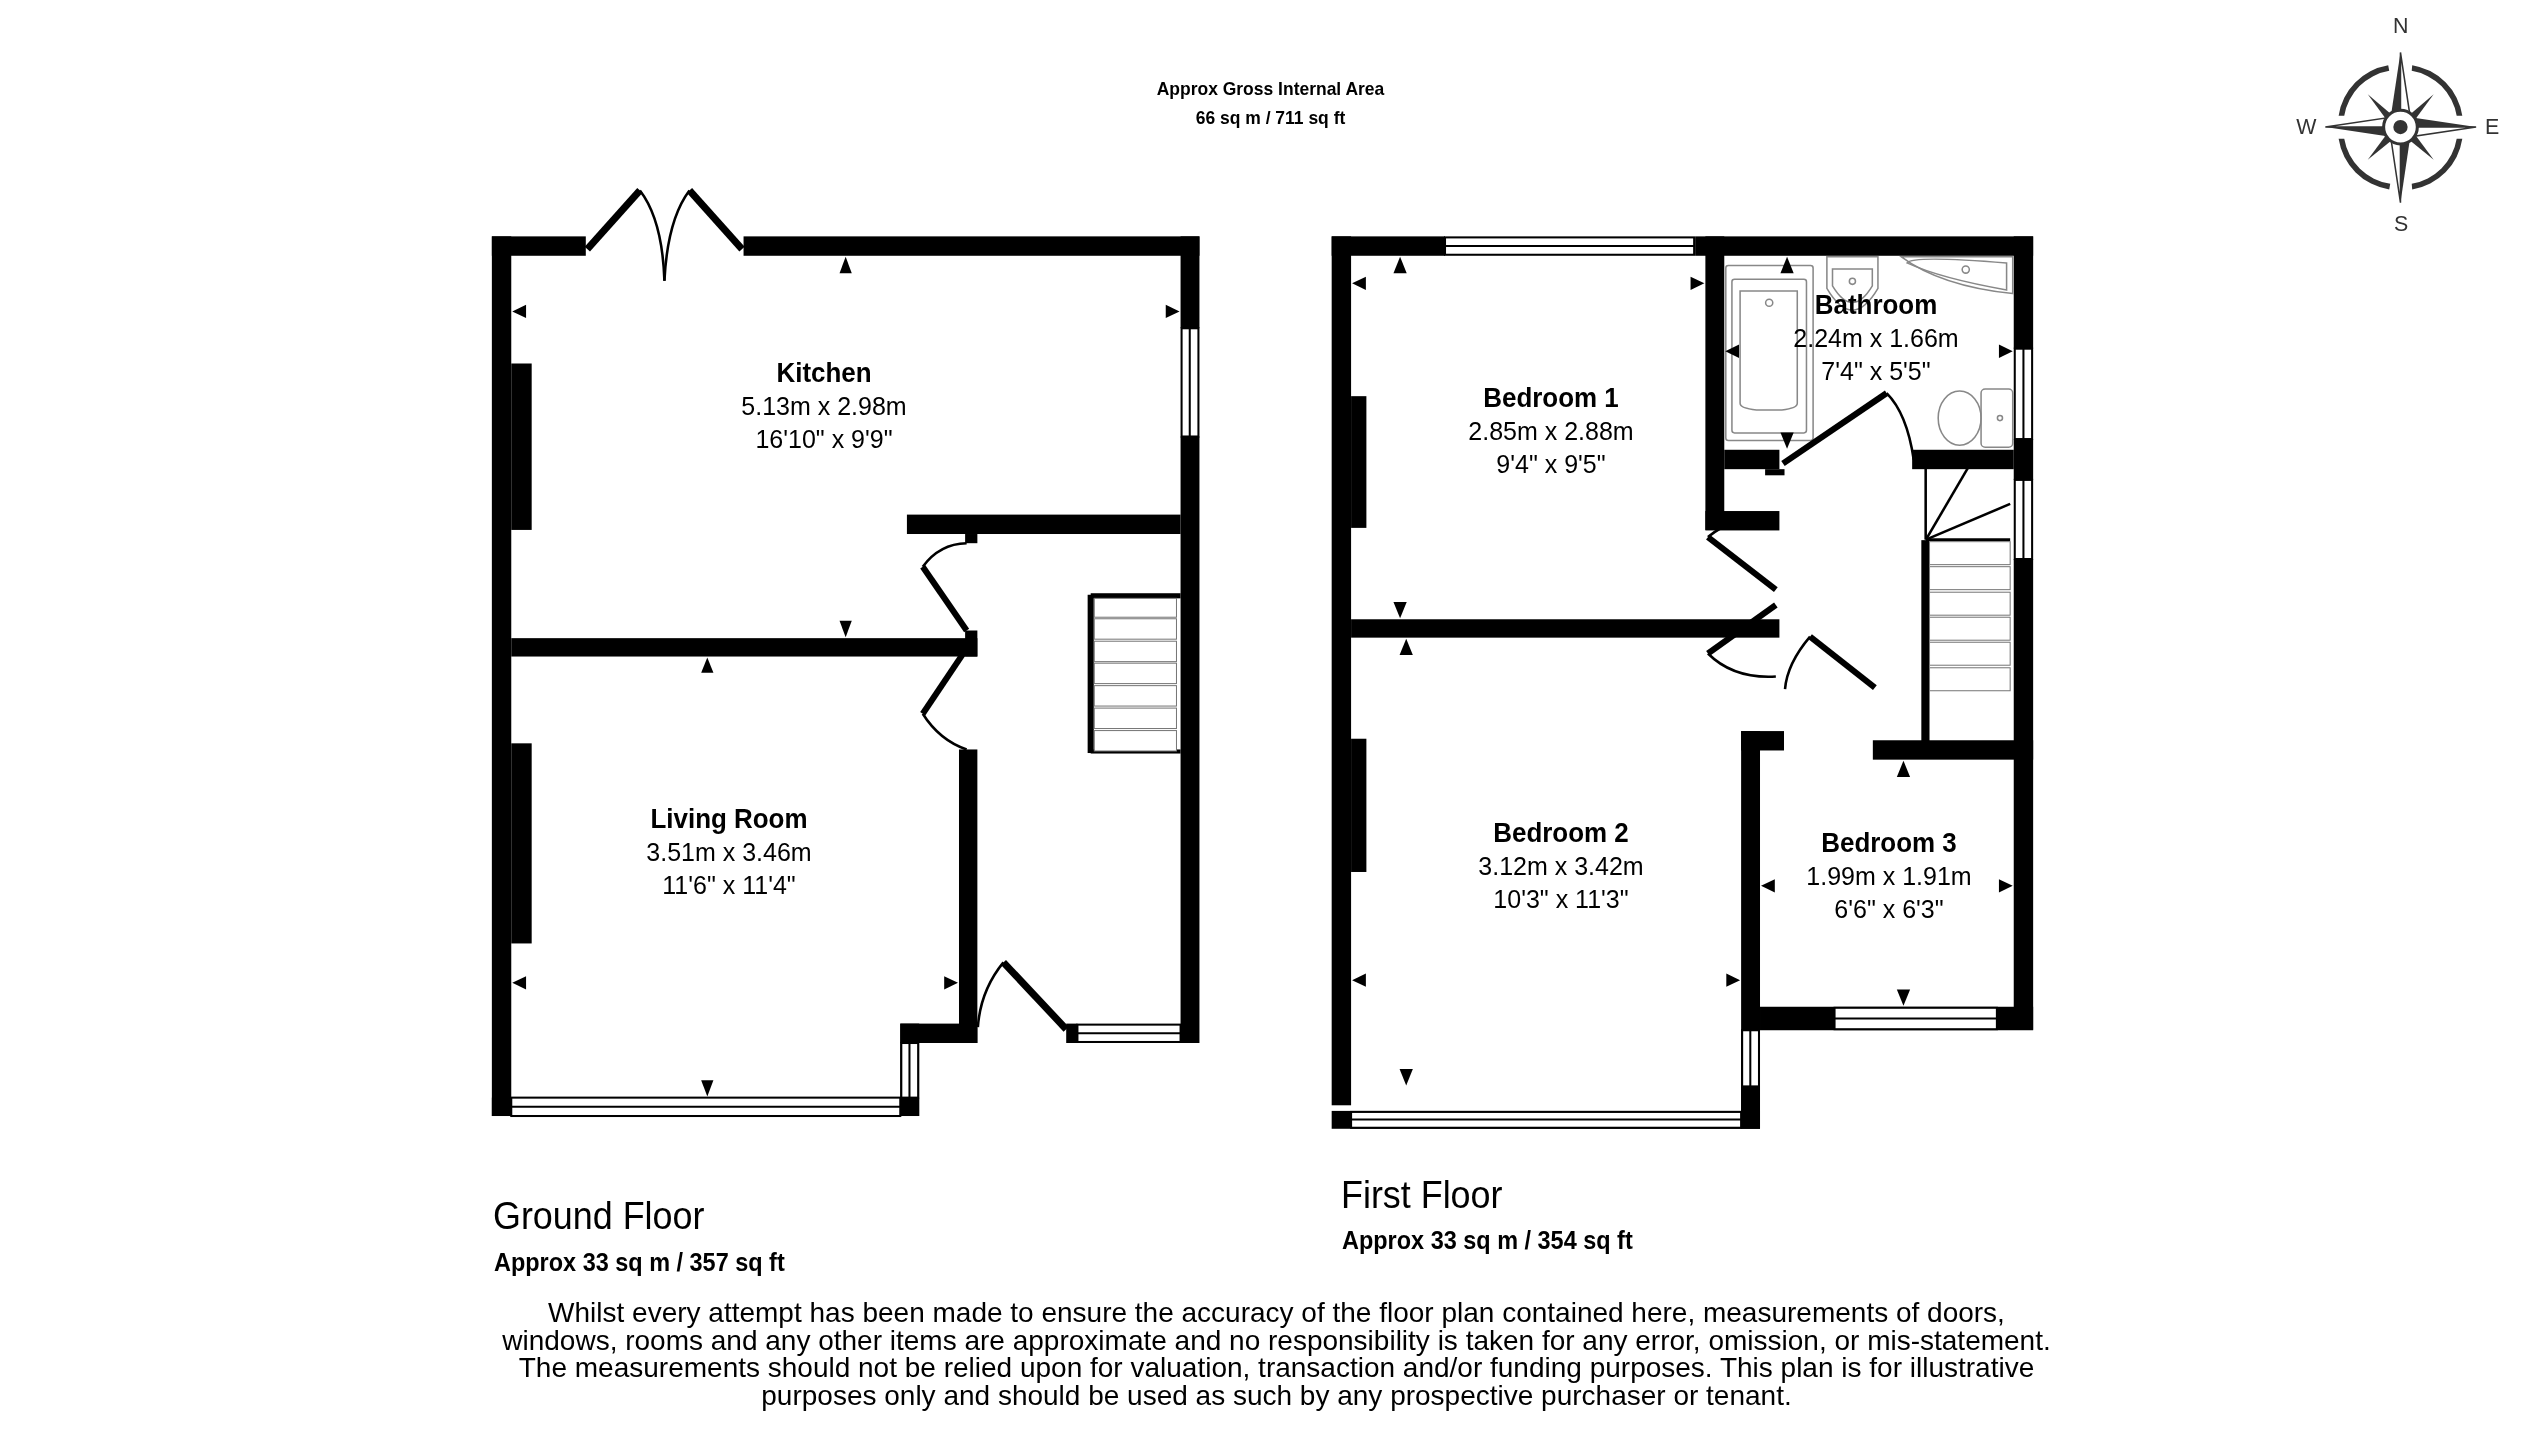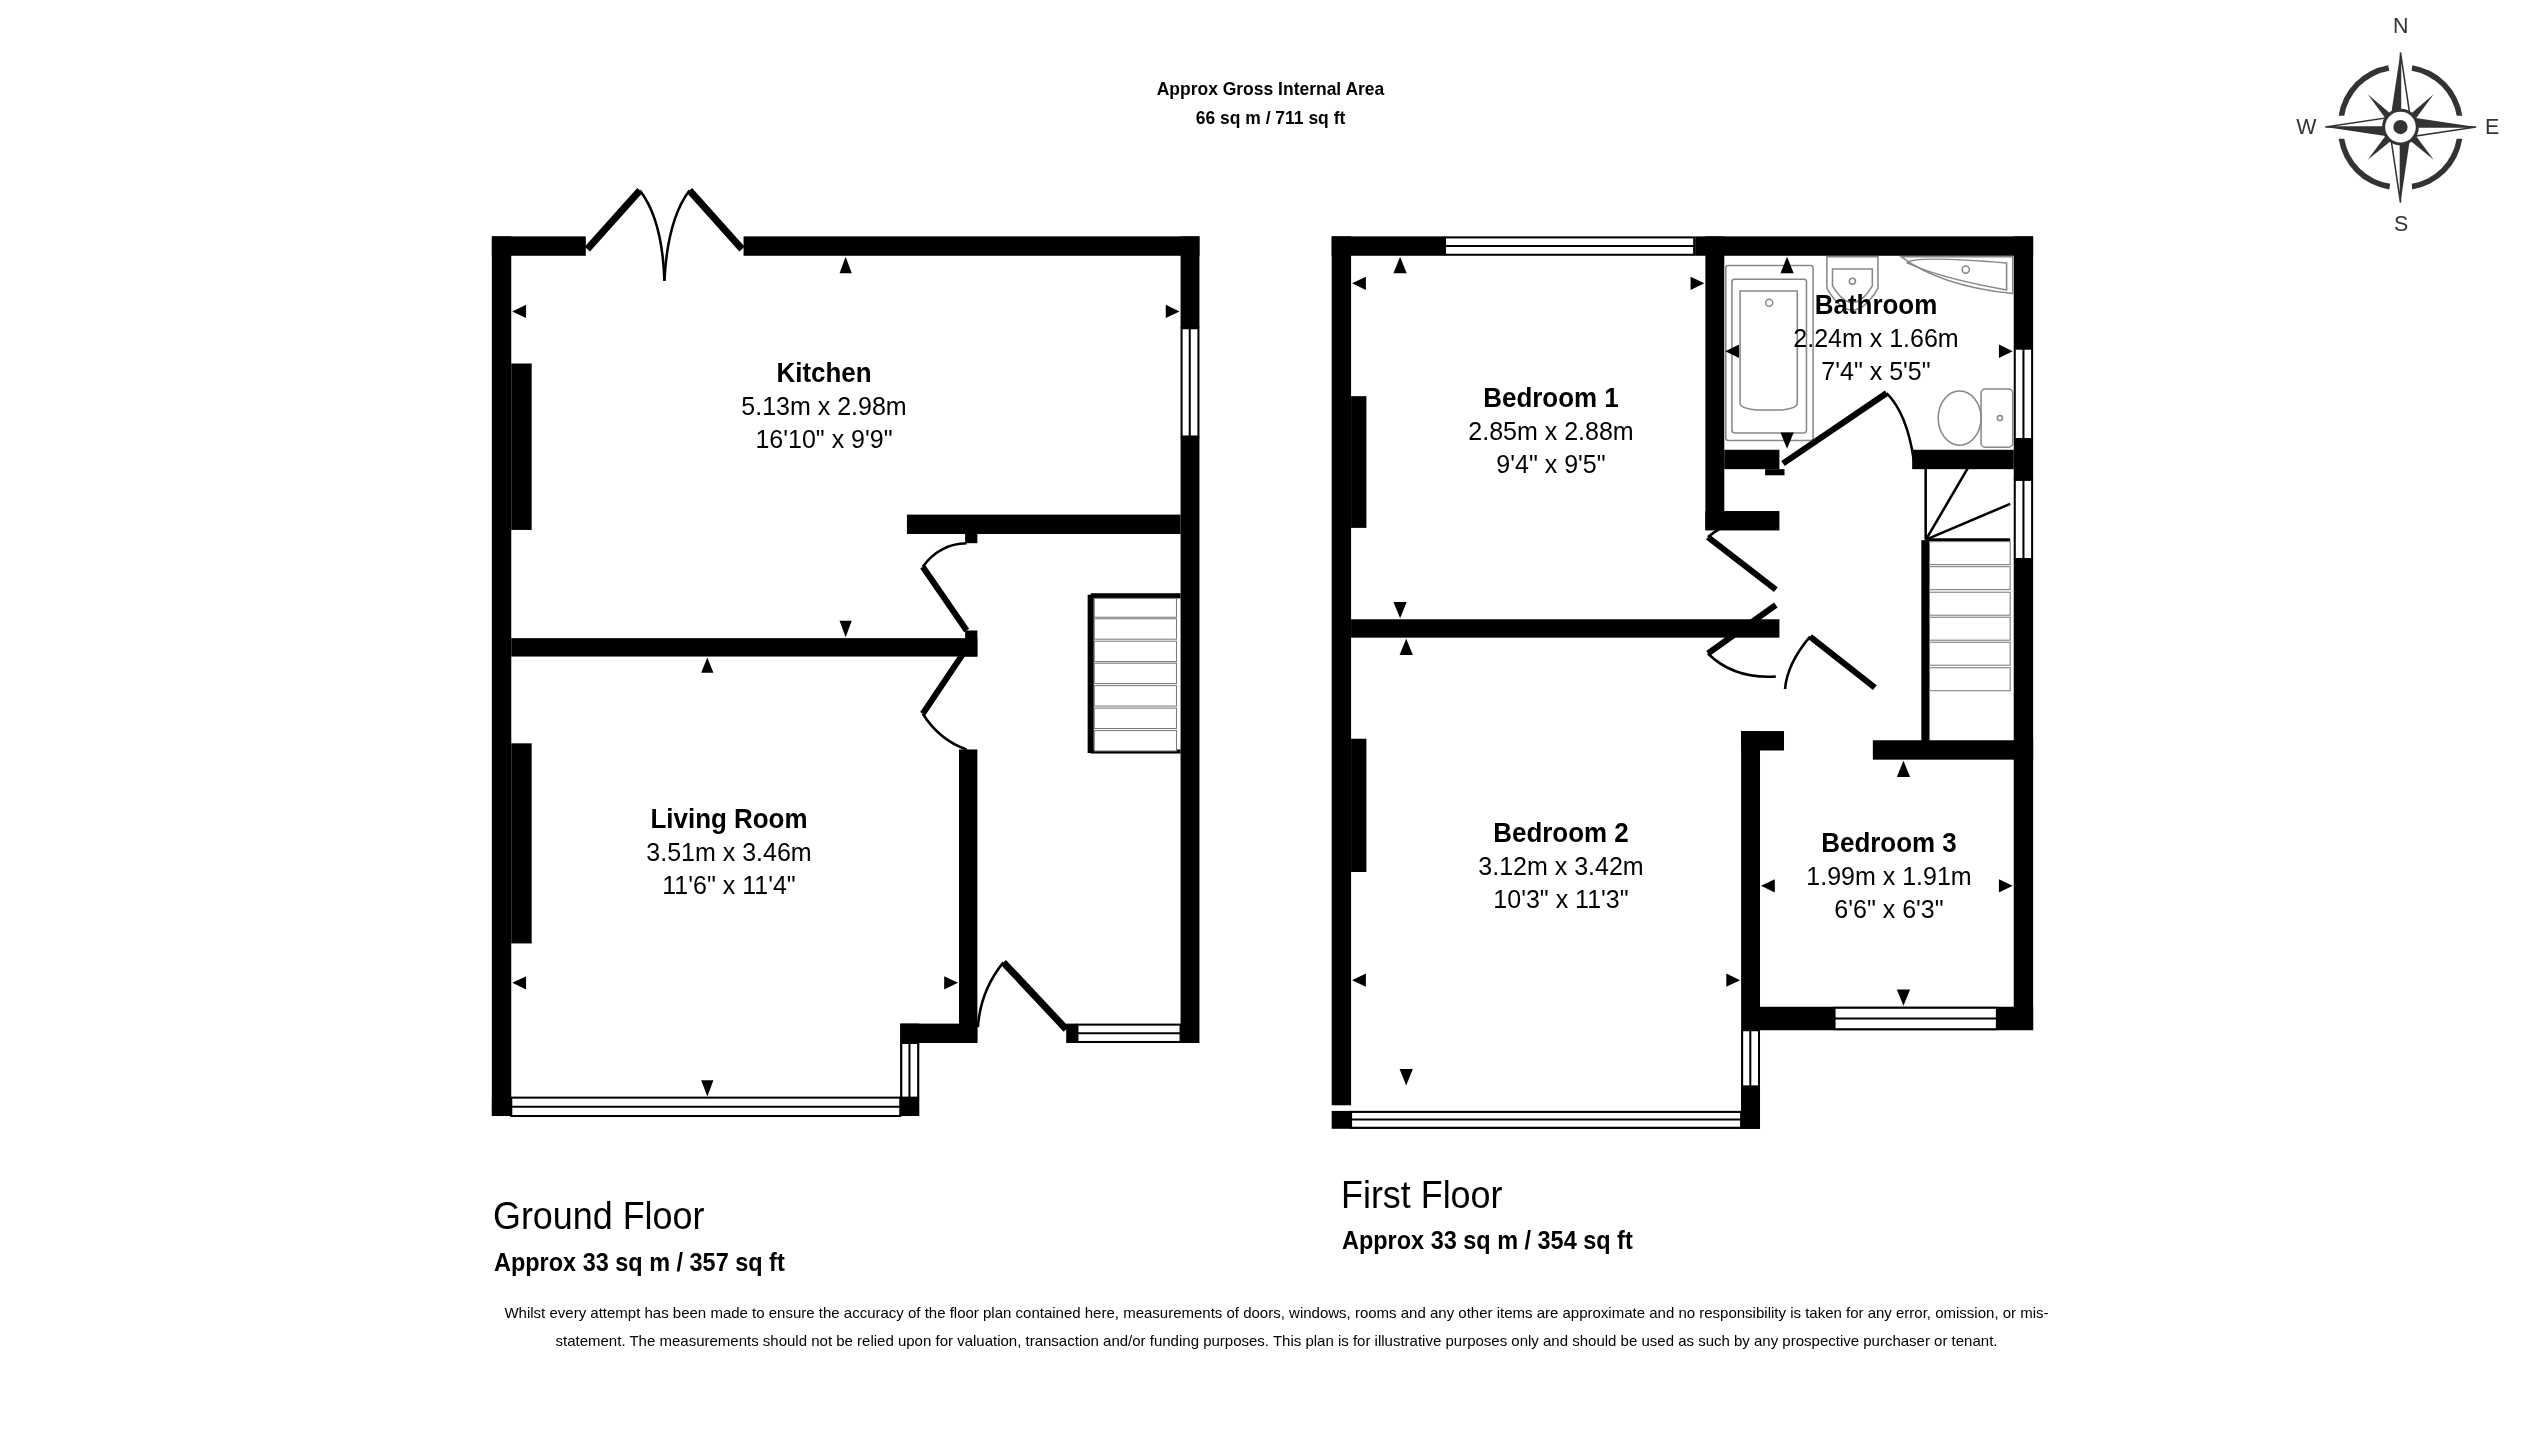--- a/index.html
+++ b/index.html
@@ -6,21 +6,21 @@
   body { width: 2525px; height: 1455px; position: relative; overflow: hidden; font-family: "Liberation Sans", sans-serif; color: #000; }
   .abs { position: absolute; }
   .gia { left: 0; width: 2525px; top: 74px; text-align: center; font-weight: bold; font-size: 19px; line-height: 29px; letter-spacing: 0; margin-left: 8px; }
   .gia div { transform: scaleX(0.92); }
   .plan-svg { position: absolute; left: 0; top: 0; width: 2525px; height: 1455px; }
   .room-label { position: absolute; text-align: center; transform: translateX(-50%) scaleX(0.94); white-space: nowrap; }
   .room-name { font-weight: bold; font-size: 27.6px; line-height: 34px; }
   .room-dim { font-size: 26.6px; line-height: 33px; }
   .floor-title { position: absolute; font-size: 39px; line-height: 44px; transform-origin: left top; transform: scaleX(0.92); }
   .floor-area { position: absolute; font-size: 25.5px; font-weight: bold; line-height: 31px; transform-origin: left top; transform: scaleX(0.92); }
-  .disclaimer { position: absolute; left: 490px; width: 1573px; top: 1299px; text-align: center; font-size: 15px; line-height: 27.6px; }
+  .disclaimer { position: absolute; left: 490px; width: 1573px; top: 1299px; text-align: center; font-size: 28px; line-height: 27.6px; }
   .compass { position: absolute; left: 2287px; top: 10.2px; width: 230px; height: 230px; }
   .compass-letter { position: absolute; font-size: 21.4px; color: #333; font-family: "Liberation Sans", sans-serif; }
 </style>
 </head>
 <body>
 
 <div class="abs gia">
   <div>Approx Gross Internal Area</div>
   <div>66 sq m / 711 sq ft</div>
 </div>

